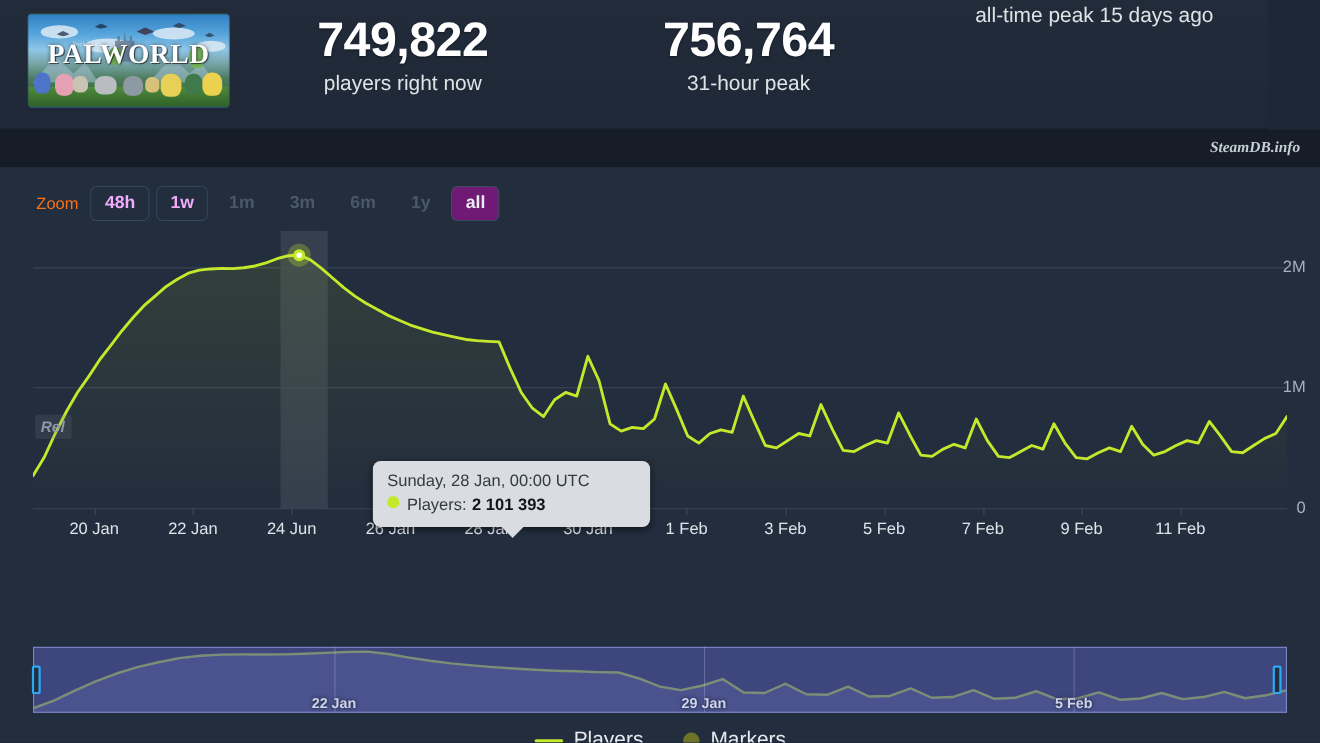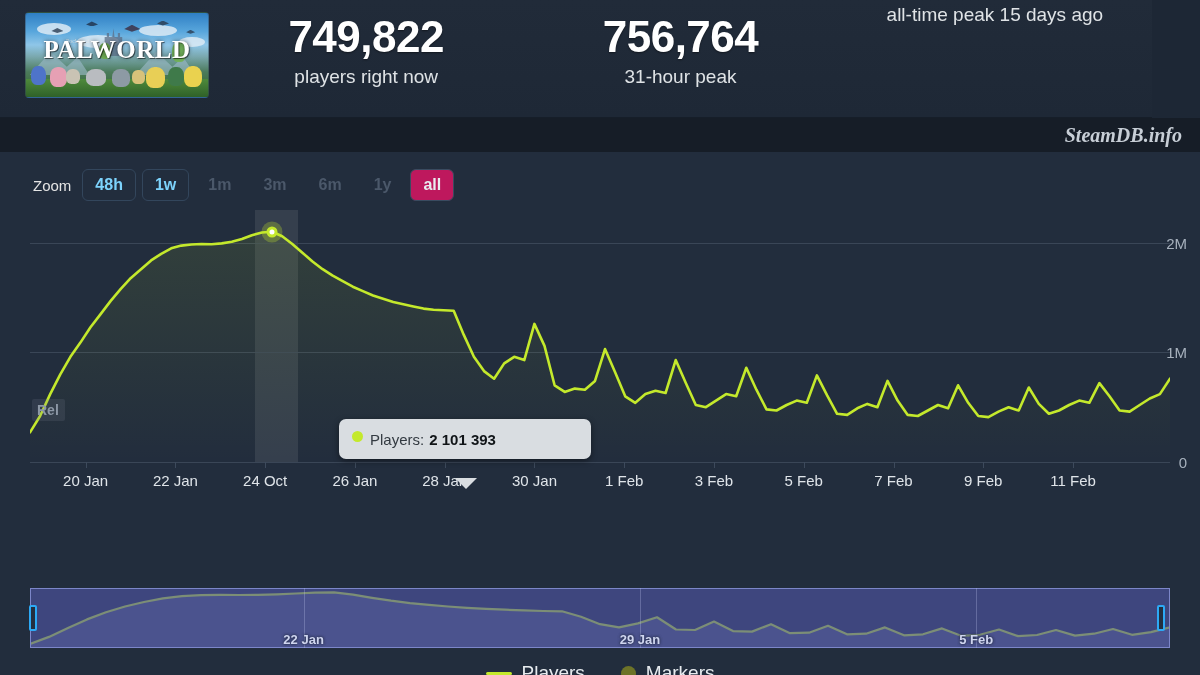--- a/index.html
+++ b/index.html
@@ -70,41 +70,41 @@
   }
   .stat .label { color: #dfe3e6; font-size: 19px; line-height: 18px; }
 
   
   .subbar {
     position: absolute; left: 0; top: 118px; width: 1200px; height: 34px;
     background: #161d27;
     display: flex; align-items: center; justify-content: flex-end;
   }
   .subbar .credit {
-    color: #c7ced6; font-size: 20px; font-style: italic; font-weight: 700;
+    color: #c7ced6; font-size: 14px; font-style: italic; font-weight: 700;
     margin-right: 18px; font-family: "Liberation Serif", serif;
   }
 
   
   .panel {
     position: absolute; left: 0; top: 152px; width: 1200px; height: 523px;
     background: #222d3d;
   }
 
   
   .zoomrow { position: absolute; left: 33px; top: 17px; display: flex; align-items: center; }
-  .zoomrow .zlabel { color: #e5e5e5; font-size: 15px; margin-right: 11px; }
+  .zoomrow .zlabel { color: #f97316; font-size: 15px; margin-right: 11px; }
   .zbtn {
     font-size: 16px; font-weight: 700; border-radius: 6px;
     padding: 6px 12px; margin-right: 6px; line-height: 18px;
     background: transparent; border: 1px solid transparent; cursor: pointer;
   }
-  .zbtn.enabled { color: #7dd3fc; border-color: #33465c; }
+  .zbtn.enabled { color: #f0abfc; border-color: #33465c; }
   .zbtn.disabled { color: #4b586a; cursor: default; }
-  .zbtn.selected { color: #e9edf1; background: #be185d; border-color: #3a4b60; }
+  .zbtn.selected { color: #e9edf1; background: #701a75; border-color: #3a4b60; }
 
   
   .plot { position: absolute; left: 0; top: 58px; width: 1200px; height: 405px; }
   .gridline { position: absolute; left: 30px; width: 1140px; height: 1px; background: #3a4657; }
   .axis-label {
     position: absolute; color: #a7b1bd; font-size: 15px; right: 13px;
     transform: translateY(-50%);
   }
   .tickline { position: absolute; width: 1px; height: 6px; background: #3d4a5c; top: 0; }
   .xlabel { position: absolute; color: #dfe4e9; font-size: 15px; transform: translateX(-50%); top: 10px; }
@@ -270,40 +270,41 @@
             <linearGradient id="areaGrad" x1="0" y1="0" x2="0" y2="1">
               <stop offset="0%" stop-color="#c4e92c" stop-opacity="0.10"></stop>
               <stop offset="100%" stop-color="#c4e92c" stop-opacity="0.0"></stop>
             </linearGradient>
           </defs>
           <path id="main-area" fill="url(#areaGrad)" stroke="none" d="M0.0 222.4 L10.1 206.0 L20.2 184.1 L30.3 164.3 L40.4 146.8 L50.4 132.6 L60.5 117.2 L70.6 104.1 L80.7 90.9 L90.8 78.9 L100.9 67.9 L111.0 59.2 L121.1 50.4 L131.2 43.8 L141.2 38.3 L151.3 35.6 L161.4 34.5 L171.5 34.0 L181.6 34.2 L191.7 33.4 L201.8 31.8 L211.9 29.0 L221.9 25.2 L232.0 22.5 L242.1 21.8 L252.2 26.3 L262.3 34.0 L272.4 42.7 L282.5 51.5 L292.6 59.2 L302.7 65.7 L312.7 71.2 L322.8 76.7 L332.9 81.1 L343.0 85.5 L353.1 88.7 L363.2 92.0 L373.3 94.2 L383.4 96.4 L393.5 98.6 L403.5 99.7 L413.6 100.3 L423.7 100.8 L433.8 124.9 L443.9 146.8 L454.0 161.1 L464.1 168.7 L474.2 153.4 L484.2 146.8 L494.3 150.1 L504.4 113.9 L514.5 135.9 L524.6 175.3 L534.7 181.9 L544.8 178.6 L554.9 179.7 L565.0 170.9 L575.0 139.1 L585.1 162.2 L595.2 186.3 L605.3 192.8 L615.4 184.1 L625.5 180.8 L635.6 183.0 L645.7 150.1 L655.8 173.1 L665.8 195.0 L675.9 197.2 L686.0 190.6 L696.1 184.1 L706.2 186.3 L716.3 157.8 L726.4 179.7 L736.5 199.4 L746.5 200.5 L756.6 195.0 L766.7 190.6 L776.8 192.8 L786.9 165.4 L797.0 185.2 L807.1 203.8 L817.2 204.9 L827.3 198.3 L837.3 193.9 L847.4 197.2 L857.5 170.9 L867.6 190.6 L877.7 204.9 L887.8 206.0 L897.9 200.5 L908.0 195.0 L918.1 198.3 L928.1 175.3 L938.2 192.8 L948.3 206.0 L958.4 207.1 L968.5 201.6 L978.6 197.2 L988.7 200.5 L998.8 177.5 L1008.8 193.9 L1018.9 203.8 L1029.0 200.5 L1039.1 195.0 L1049.2 190.6 L1059.3 192.8 L1069.4 173.1 L1079.5 186.3 L1089.6 200.5 L1099.6 201.6 L1109.7 195.0 L1119.8 188.5 L1129.9 184.1 L1140.0 168.7 L1140 252 L0 252 Z"></path>
           <path id="main-line" fill="none" stroke="#c4e92c" stroke-width="2.6" stroke-linejoin="round" stroke-linecap="round" d="M0.0 222.4 L10.1 206.0 L20.2 184.1 L30.3 164.3 L40.4 146.8 L50.4 132.6 L60.5 117.2 L70.6 104.1 L80.7 90.9 L90.8 78.9 L100.9 67.9 L111.0 59.2 L121.1 50.4 L131.2 43.8 L141.2 38.3 L151.3 35.6 L161.4 34.5 L171.5 34.0 L181.6 34.2 L191.7 33.4 L201.8 31.8 L211.9 29.0 L221.9 25.2 L232.0 22.5 L242.1 21.8 L252.2 26.3 L262.3 34.0 L272.4 42.7 L282.5 51.5 L292.6 59.2 L302.7 65.7 L312.7 71.2 L322.8 76.7 L332.9 81.1 L343.0 85.5 L353.1 88.7 L363.2 92.0 L373.3 94.2 L383.4 96.4 L393.5 98.6 L403.5 99.7 L413.6 100.3 L423.7 100.8 L433.8 124.9 L443.9 146.8 L454.0 161.1 L464.1 168.7 L474.2 153.4 L484.2 146.8 L494.3 150.1 L504.4 113.9 L514.5 135.9 L524.6 175.3 L534.7 181.9 L544.8 178.6 L554.9 179.7 L565.0 170.9 L575.0 139.1 L585.1 162.2 L595.2 186.3 L605.3 192.8 L615.4 184.1 L625.5 180.8 L635.6 183.0 L645.7 150.1 L655.8 173.1 L665.8 195.0 L675.9 197.2 L686.0 190.6 L696.1 184.1 L706.2 186.3 L716.3 157.8 L726.4 179.7 L736.5 199.4 L746.5 200.5 L756.6 195.0 L766.7 190.6 L776.8 192.8 L786.9 165.4 L797.0 185.2 L807.1 203.8 L817.2 204.9 L827.3 198.3 L837.3 193.9 L847.4 197.2 L857.5 170.9 L867.6 190.6 L877.7 204.9 L887.8 206.0 L897.9 200.5 L908.0 195.0 L918.1 198.3 L928.1 175.3 L938.2 192.8 L948.3 206.0 L958.4 207.1 L968.5 201.6 L978.6 197.2 L988.7 200.5 L998.8 177.5 L1008.8 193.9 L1018.9 203.8 L1029.0 200.5 L1039.1 195.0 L1049.2 190.6 L1059.3 192.8 L1069.4 173.1 L1079.5 186.3 L1089.6 200.5 L1099.6 201.6 L1109.7 195.0 L1119.8 188.5 L1129.9 184.1 L1140.0 168.7"></path>
         </svg>
       </div>
 
-      <div class="flag" id="release-flag" style="left: 32px; top: 189px; width: 33px;">Rel</div>
+      <div class="flag" id="release-flag" style="left: 32px; top: 167px; width: 33px; font-style: italic;">Rel</div>
 
       <div class="hpoint" id="hover-point" style="left: 272.124px; top: 21.7604px;"></div>
 
       <div class="tooltip">
+        <div class="tip-date">Sunday, 28 Jan, 00:00 UTC</div>
         <div class="tip-row">
           <span class="tip-dot"></span>
           <span class="tip-series">Players:</span>
           <span class="tip-val">2 101 393</span>
         </div>
       </div>
       <div class="tipstem"></div>
 
       <div class="xaxis" id="xaxis">
           <div class="tickline" style="left: 85.6535px;"></div>
           <div class="xlabel" style="left: 85.6535px; text-align: right;">20 Jan</div>
           <div class="tickline" style="left: 175.417px;"></div>
           <div class="xlabel" style="left: 175.417px;">22 Jan</div>
           <div class="tickline" style="left: 265.181px;"></div>
-          <div class="xlabel" style="left: 265.181px;">24 Oct</div>
+          <div class="xlabel" style="left: 265.181px;">24 Jun</div>
           <div class="tickline" style="left: 354.945px;"></div>
           <div class="xlabel" style="left: 354.945px;">26 Jan</div>
           <div class="tickline" style="left: 444.709px;"></div>
           <div class="xlabel" style="left: 444.709px;">28 Jan</div>
           <div class="tickline" style="left: 534.472px;"></div>
           <div class="xlabel" style="left: 534.472px;">30 Jan</div>
           <div class="tickline" style="left: 624.236px;"></div>
           <div class="xlabel" style="left: 624.236px;">1 Feb</div>
           <div class="tickline" style="left: 714px;"></div>
           <div class="xlabel" style="left: 714px;">3 Feb</div>

